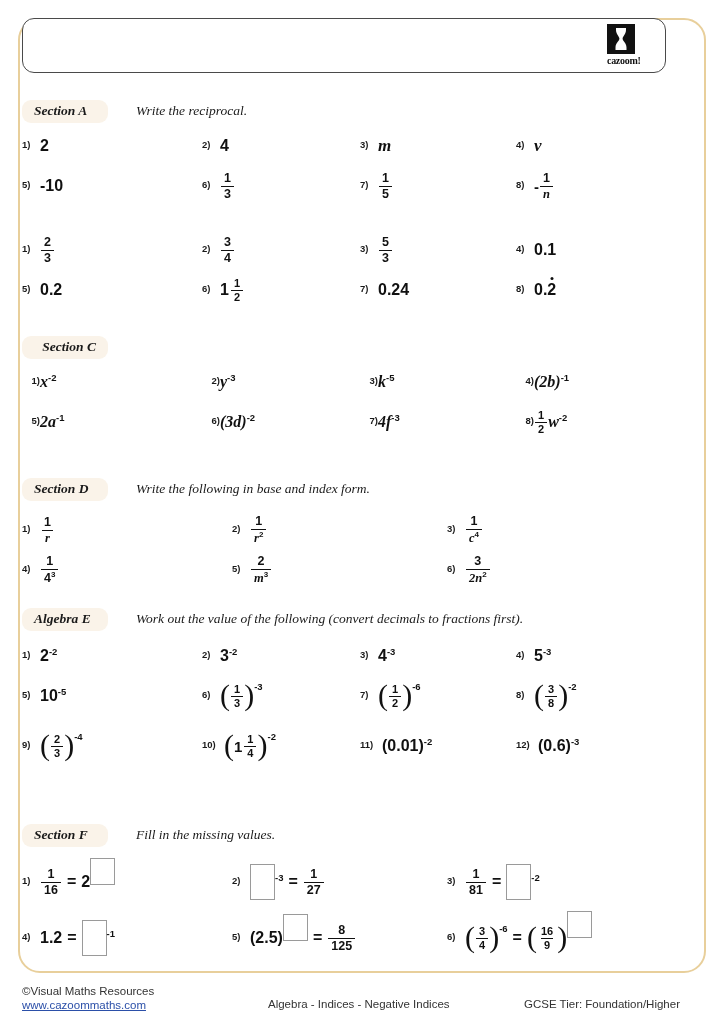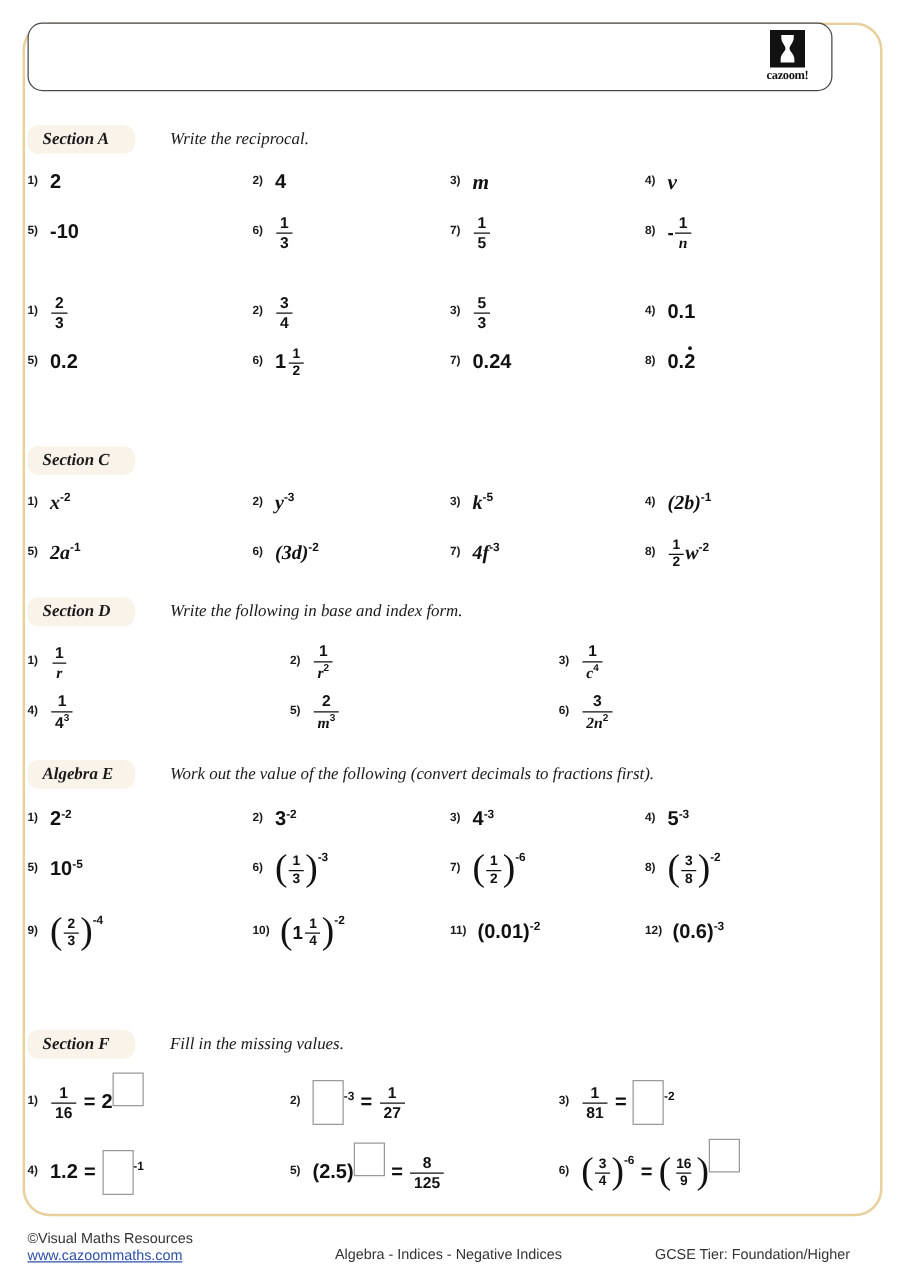--- a/index.html
+++ b/index.html
@@ -36,21 +36,21 @@
   }
   .worksheet-title {
     font-size:23px; font-weight:bold;
     letter-spacing:-0.2px;
     margin-left:24px;
     color:#1a1a1a;
   }
   .logo {
     position:absolute; right:12px; top:5px;
     width:46px; height:46px;
-    display:flex; flex-direction:column; align-items:center;
+    display:flex; flex-direction:column; align-items:flex-start;
   }
   .logo-mark {
     width:28px; height:30px; background:#111;
     display:flex; align-items:center; justify-content:center;
   }
   .logo-word {
     font-family:"Liberation Serif", serif;
     font-weight:bold; font-size:10px;
     letter-spacing:-0.3px; color:#111; margin-top:1px;
   }
@@ -313,21 +313,21 @@
           <span class="qnum">8)</span>
           <span class="qbody">
             <span>0.</span>
               <span class="dotted">2</span>
           </span>
         </div>
       </div>
     </div>
   </div>
 
-  <div class="section" style="top:357px;">
+  <div class="section" style="top:336px;text-align:right;">
     <div class="sec-head">
       <div class="sec-pill">Section C</div>
     </div>
     <div class="rows">
       <div class="qrow">
         <div class="q" style="left:0px;">
           <span class="qnum">1)</span>
           <span class="qbody">
               <span class="ital">x</span>
               <span class="sup">-2</span>

